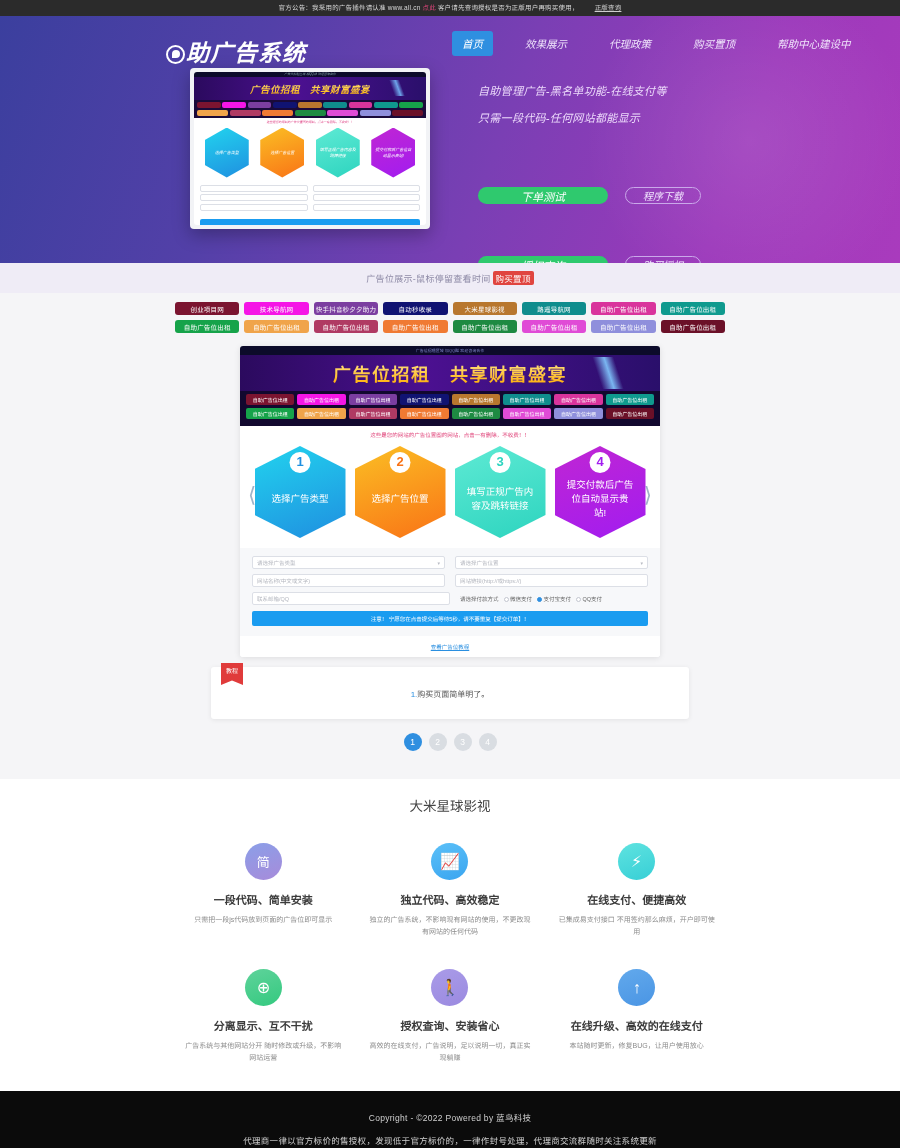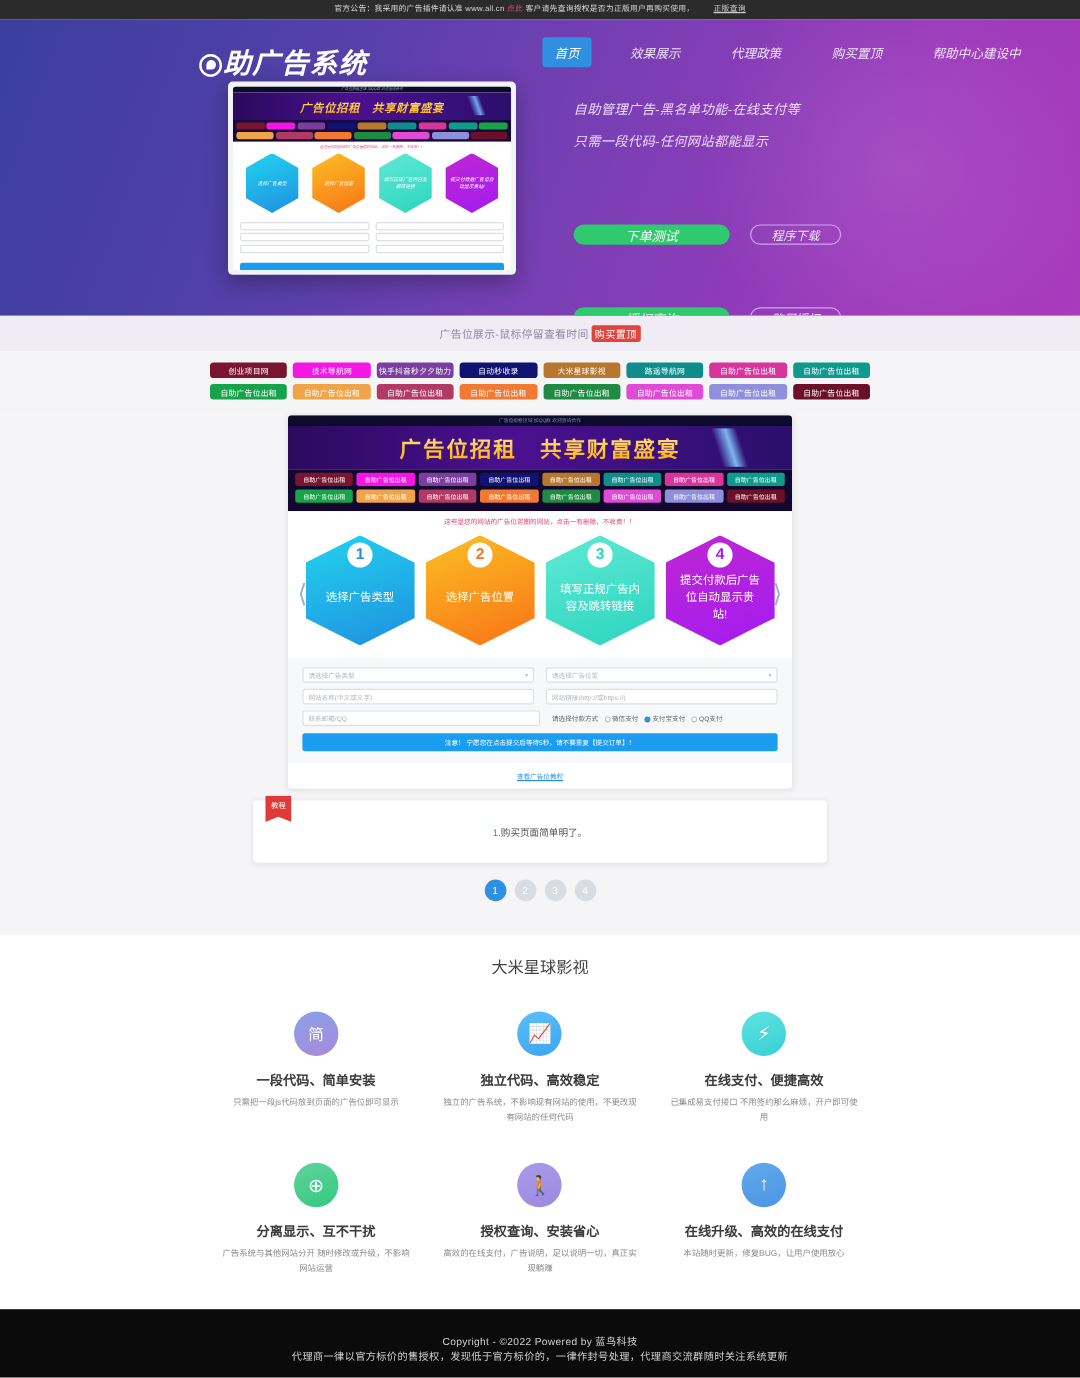--- a/index.html
+++ b/index.html
@@ -215,21 +215,21 @@
   .fitem{ text-align:center; padding:0 12px; }
   .ficon{
     width:37px; height:37px; border-radius:50%; margin:0 auto 11px;
     display:flex; align-items:center; justify-content:center; color:#fff; font-size:16px;
   }
   .fname{ font-size:11px; color:#3b3b3b; font-weight:bold; margin-bottom:7px; }
   .fdesc{ font-size:7px; color:#8b8b8b; line-height:1.65; }
 
   
   .footer{ background:#0b0b0b; color:#cfcfcf; text-align:center; padding:20px 0 14px; }
-  .footer div{ font-size:8.5px; letter-spacing:.3px; }
+  .footer div{ font-size:8.5px; margin-bottom:11px; letter-spacing:.3px; }
   .footer div:last-child{ margin-bottom:0; }
 </style>
 </head>
 <body>
 
 <div class="announce">
   <span>官方公告：我采用的广告插件请认准 www.all.cn</span>
   <span class="lnk">点此</span>
   <span>客户请先查询授权是否为正版用户再购买使用，</span>
   <span class="lnk3">正版查询</span>

